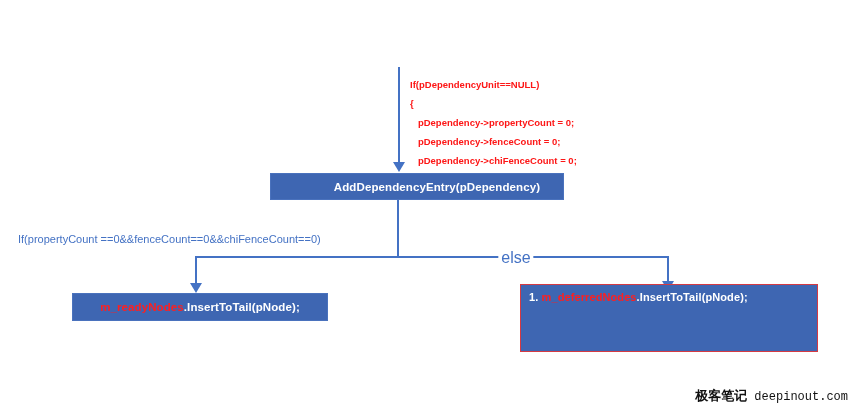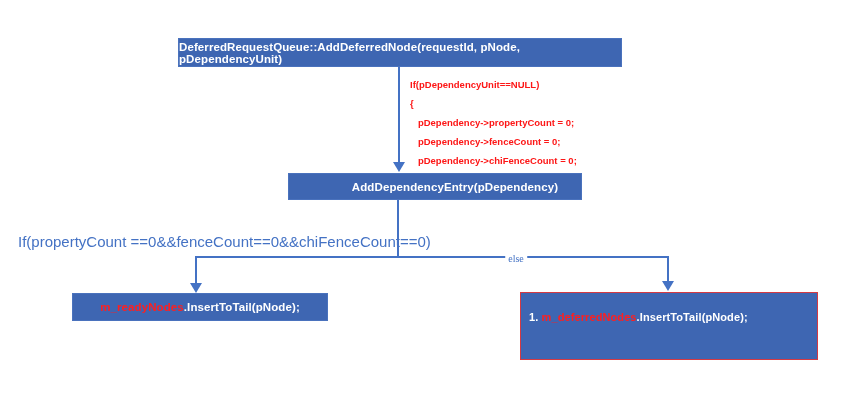--- a/index.html
+++ b/index.html
@@ -14,67 +14,63 @@
     position:relative;width:852px;height:409px;background:#ffffff;
     font-family:"Liberation Sans", sans-serif;overflow:hidden;
   }
   .box{
     position:absolute;background:var(--box-fill,#3e66b2);color:#ffffff;
     display:flex;align-items:center;justify-content:center;
     font-size:11.5px;font-weight:600;letter-spacing:0.1px;
     border:1px solid #4a72bd;box-sizing:border-box;
   }
   .box.top{left:178px;top:38px;width:444px;height:29px;}
-  .box.mid{left:288px;top:173px;width:294px;height:27px;padding-left:40px;}
+  .box.mid{left:270px;top:173px;width:294px;height:27px;padding-left:40px;}
   .box.leftleaf{left:72px;top:293px;width:256px;height:28px;}
   .box.rightleaf{
-    left:520px;top:292px;width:298px;height:68px;
+    left:520px;top:284px;width:298px;height:68px;
     border:1.5px solid var(--border-red,#d43a43);
-    display:block;padding:16px 8px;
+    display:block;padding:4px 8px;
     font-size:11px;line-height:16px;text-align:left;justify-content:flex-start;
   }
   .red-var{color:var(--text-red,#ff1f1f);font-weight:700;}
   .vline{position:absolute;width:2px;background:var(--line-blue,#4472c4);}
   .hline{position:absolute;height:2px;background:var(--line-blue,#4472c4);}
   .arrowhead{
     position:absolute;width:0;height:0;
     border-left:6px solid transparent;border-right:6px solid transparent;
     border-top:10px solid var(--line-blue,#4472c4);
   }
   .code-red{
     position:absolute;left:410px;top:75px;
     white-space:pre;color:var(--annotation-red,#fd1616);
     font-family:"Liberation Sans", sans-serif;
     font-size:9.5px;font-weight:600;line-height:19px;margin:0;
   }
   .cond-blue{
     position:absolute;left:18px;top:233px;
-    color:var(--line-blue,#4472c4);font-size:15px;font-weight:400;
+    color:var(--line-blue,#4472c4);font-size:11px;font-weight:400;
   }
   .else-label{
     position:absolute;left:516px;top:258px;transform:translate(-50%,-50%);
     background:#ffffff;padding:0 3px;color:var(--line-blue,#4472c4);
-    font-size:10px;
-    font-family:Liberation Serif, serif;
+    font-size:16px;
   }
   .watermark{
     position:absolute;right:4px;bottom:4px;color:#111111;
     font-size:13px;white-space:nowrap;
   }
   .watermark .cn{font-family:"DejaVu Sans", sans-serif;font-weight:700;}
   .watermark .site{font-family:"Liberation Mono","DejaVu Sans Mono",monospace;font-size:12px;}
 </style>
 </head>
 <body>
 
 <div id="canvas">
 
-  <div class="box top">
-    <span>DeferredRequestQueue::AddDeferredNode(requestId, pNode, pDependencyUnit)</span>
-  </div>
 
   <div class="vline" style="left:398px;top:67px;height:96px;"></div>
   <div class="arrowhead" style="left:393px;top:162px;"></div>
 
   <div class="code-red">If(pDependencyUnit==NULL)
 {
    pDependency-&gt;propertyCount = 0;
    pDependency-&gt;fenceCount = 0;
    pDependency-&gt;chiFenceCount = 0;
 }</div>
@@ -96,14 +92,17 @@
   <div class="else-label">else</div>
 
   <div class="box leftleaf">
     <span><span class="red-var">m_readyNodes</span><span>.InsertToTail(pNode);</span></span>
   </div>
 
   <div class="box rightleaf">
     <div><span>1. </span><span class="red-var">m_deferredNodes</span><span>.InsertToTail(pNode);</span></div>
   </div>
 
+  <div class="watermark">
+    <span class="cn">极客笔记</span><span class="site"> deepinout.com</span>
+  </div>
 
 </div>
 
 </body></html>

